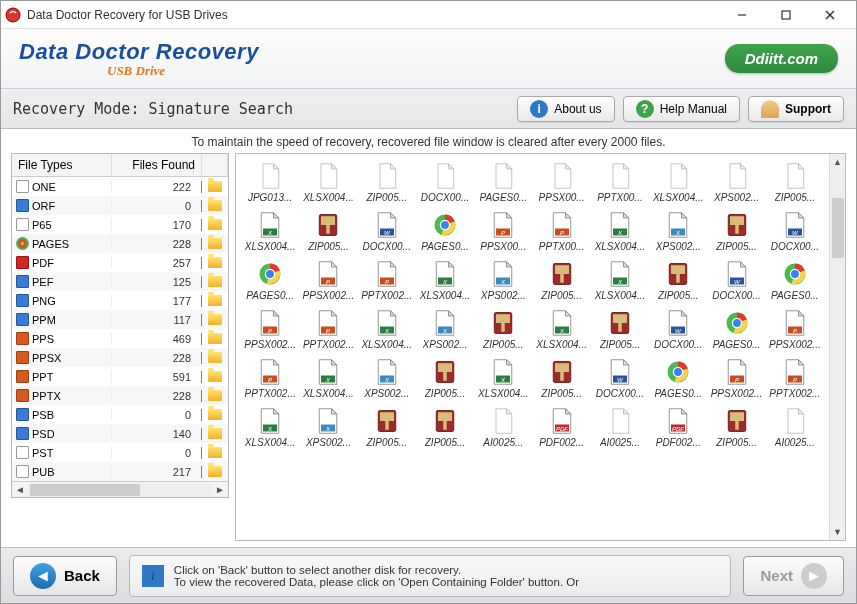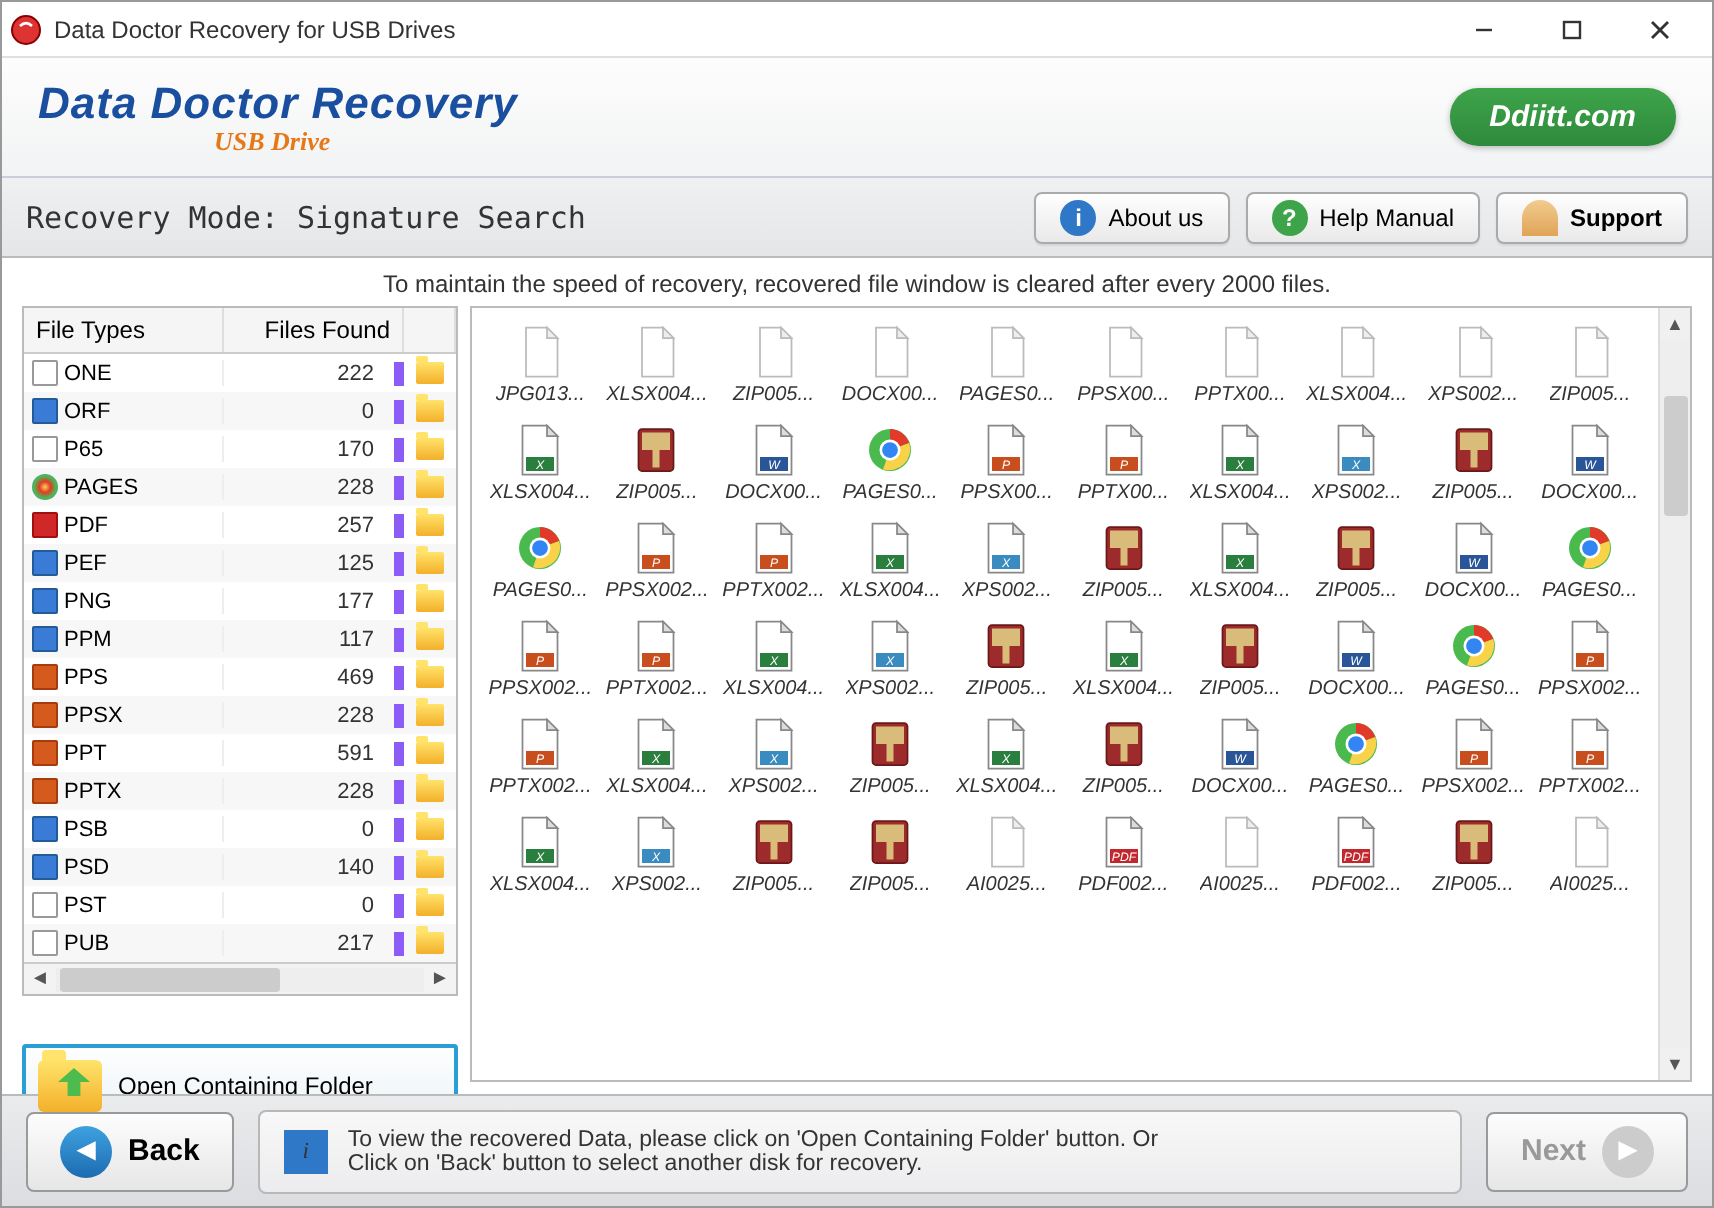--- a/index.html
+++ b/index.html
@@ -30,21 +30,21 @@
 .left-col { width: 218px; display: flex; flex-direction: column; border: 1px solid #bbb; background: #fff; }
 .ft-head { display: flex; border-bottom: 1px solid #ccc; }
 .ft-head div { padding: 4px 6px; font-size: 12px; border-right: 1px solid #ddd; background: #f5f5f5; }
 .ft-h1 { width: 100px; }
 .ft-h2 { flex: 1; text-align: right; }
 .ft-h3 { width: 26px; }
 .ft-body { flex: 1; overflow-y: auto; overflow-x: hidden; }
 .ft-row { display: flex; align-items: center; height: 19px; font-size: 11px; }
 .ft-row.alt { background: #f7f7f7; }
 .ft-row .c1 { width: 100px; display: flex; align-items: center; gap: 3px; padding-left: 4px; border-right: 1px solid #eee; }
-.ft-row .c2 { flex: 1; text-align: right; padding-right: 10px; border-right: 5px solid #8b5cf6; color: #333; }
+.ft-row .c2 { flex: 1; text-align: right; padding-right: 10px; border-right: 1px solid #8b5cf6; color: #333; }
 .ft-row .c3 { width: 26px; display: flex; align-items: center; justify-content: center; }
 .ft-row .c3 .fld { width: 14px; height: 11px; background: linear-gradient(#ffe36b,#f3b02a); border-radius: 1px; position: relative; }
 .ft-row .c3 .fld::before { content:""; position:absolute; top:-3px; left:0; width:6px; height:3px; background:#ffe36b; border-radius:1px 1px 0 0; }
 .mini-ico { width: 13px; height: 13px; display: inline-block; border: 1px solid #999; background: #fff; border-radius: 1px; position: relative; }
 .mini-ico.pdf { background:#d02828; border-color:#a01010; }
 .mini-ico.ppt { background:#d45a1e; border-color:#a63c0e; }
 .mini-ico.pages { background: radial-gradient(circle, #f8d34a 0%, #e23a2a 30%, #4bba4e 60%, #3285f3 100%); border: none; border-radius: 50%; }
 .mini-ico.img { background:#3a7bd5; border-color:#225a9a; }
 .left-hscroll { height: 16px; border-top: 1px solid #ccc; display: flex; align-items: center; background: #f3f3f3; }
 .left-hscroll .arrow { width: 16px; text-align: center; color: #555; cursor: pointer; font-size: 10px; }
@@ -303,24 +303,20 @@
           </div>
         </div>
       <div class="left-hscroll">
         <div class="arrow">◄</div>
         <div class="track">
             <div class="thumb"></div>
           </div>
         <div class="arrow">►</div>
       </div>
     </div>
-    <div class="open-folder-box">
-      <div class="bigfolder"></div>
-      <span>Open Containing Folder</span>
-    </div>
   </div>
 
   <div class="right-panel">
     <div class="files-scroll">
       <div class="file-grid" id="file-grid">
           <div class="file-item">
             <div class="ico"><svg viewBox="0 0 32 32">
                 <path d="M8 2 H20 L26 8 V30 H8 Z" fill="#fff" stroke="#bbb" stroke-width="1"></path>
                 <path d="M20 2 V8 H26 Z" fill="#eee" stroke="#bbb" stroke-width="1"></path>
               </svg></div>
@@ -840,21 +836,21 @@
 </div>
 
 <div class="footer">
   <div class="navbtn">
     <span class="arrc">◄</span>
     <span>Back</span>
   </div>
   <div class="finfo">
     <span class="circ circ-blue" style="display:flex;align-items:center;justify-content:center;">i</span>
     <div>
+      <div>Click on 'Back' button to select another disk for recovery.</div>
       <div>To view the recovered Data, please click on 'Open Containing Folder' button. Or</div>
-      <div>Click on 'Back' button to select another disk for recovery.</div>
     </div>
   </div>
   <div class="navbtn disabled">
     <span>Next</span>
     <span class="arrc">►</span>
   </div>
 </div>
 
 </body></html>

